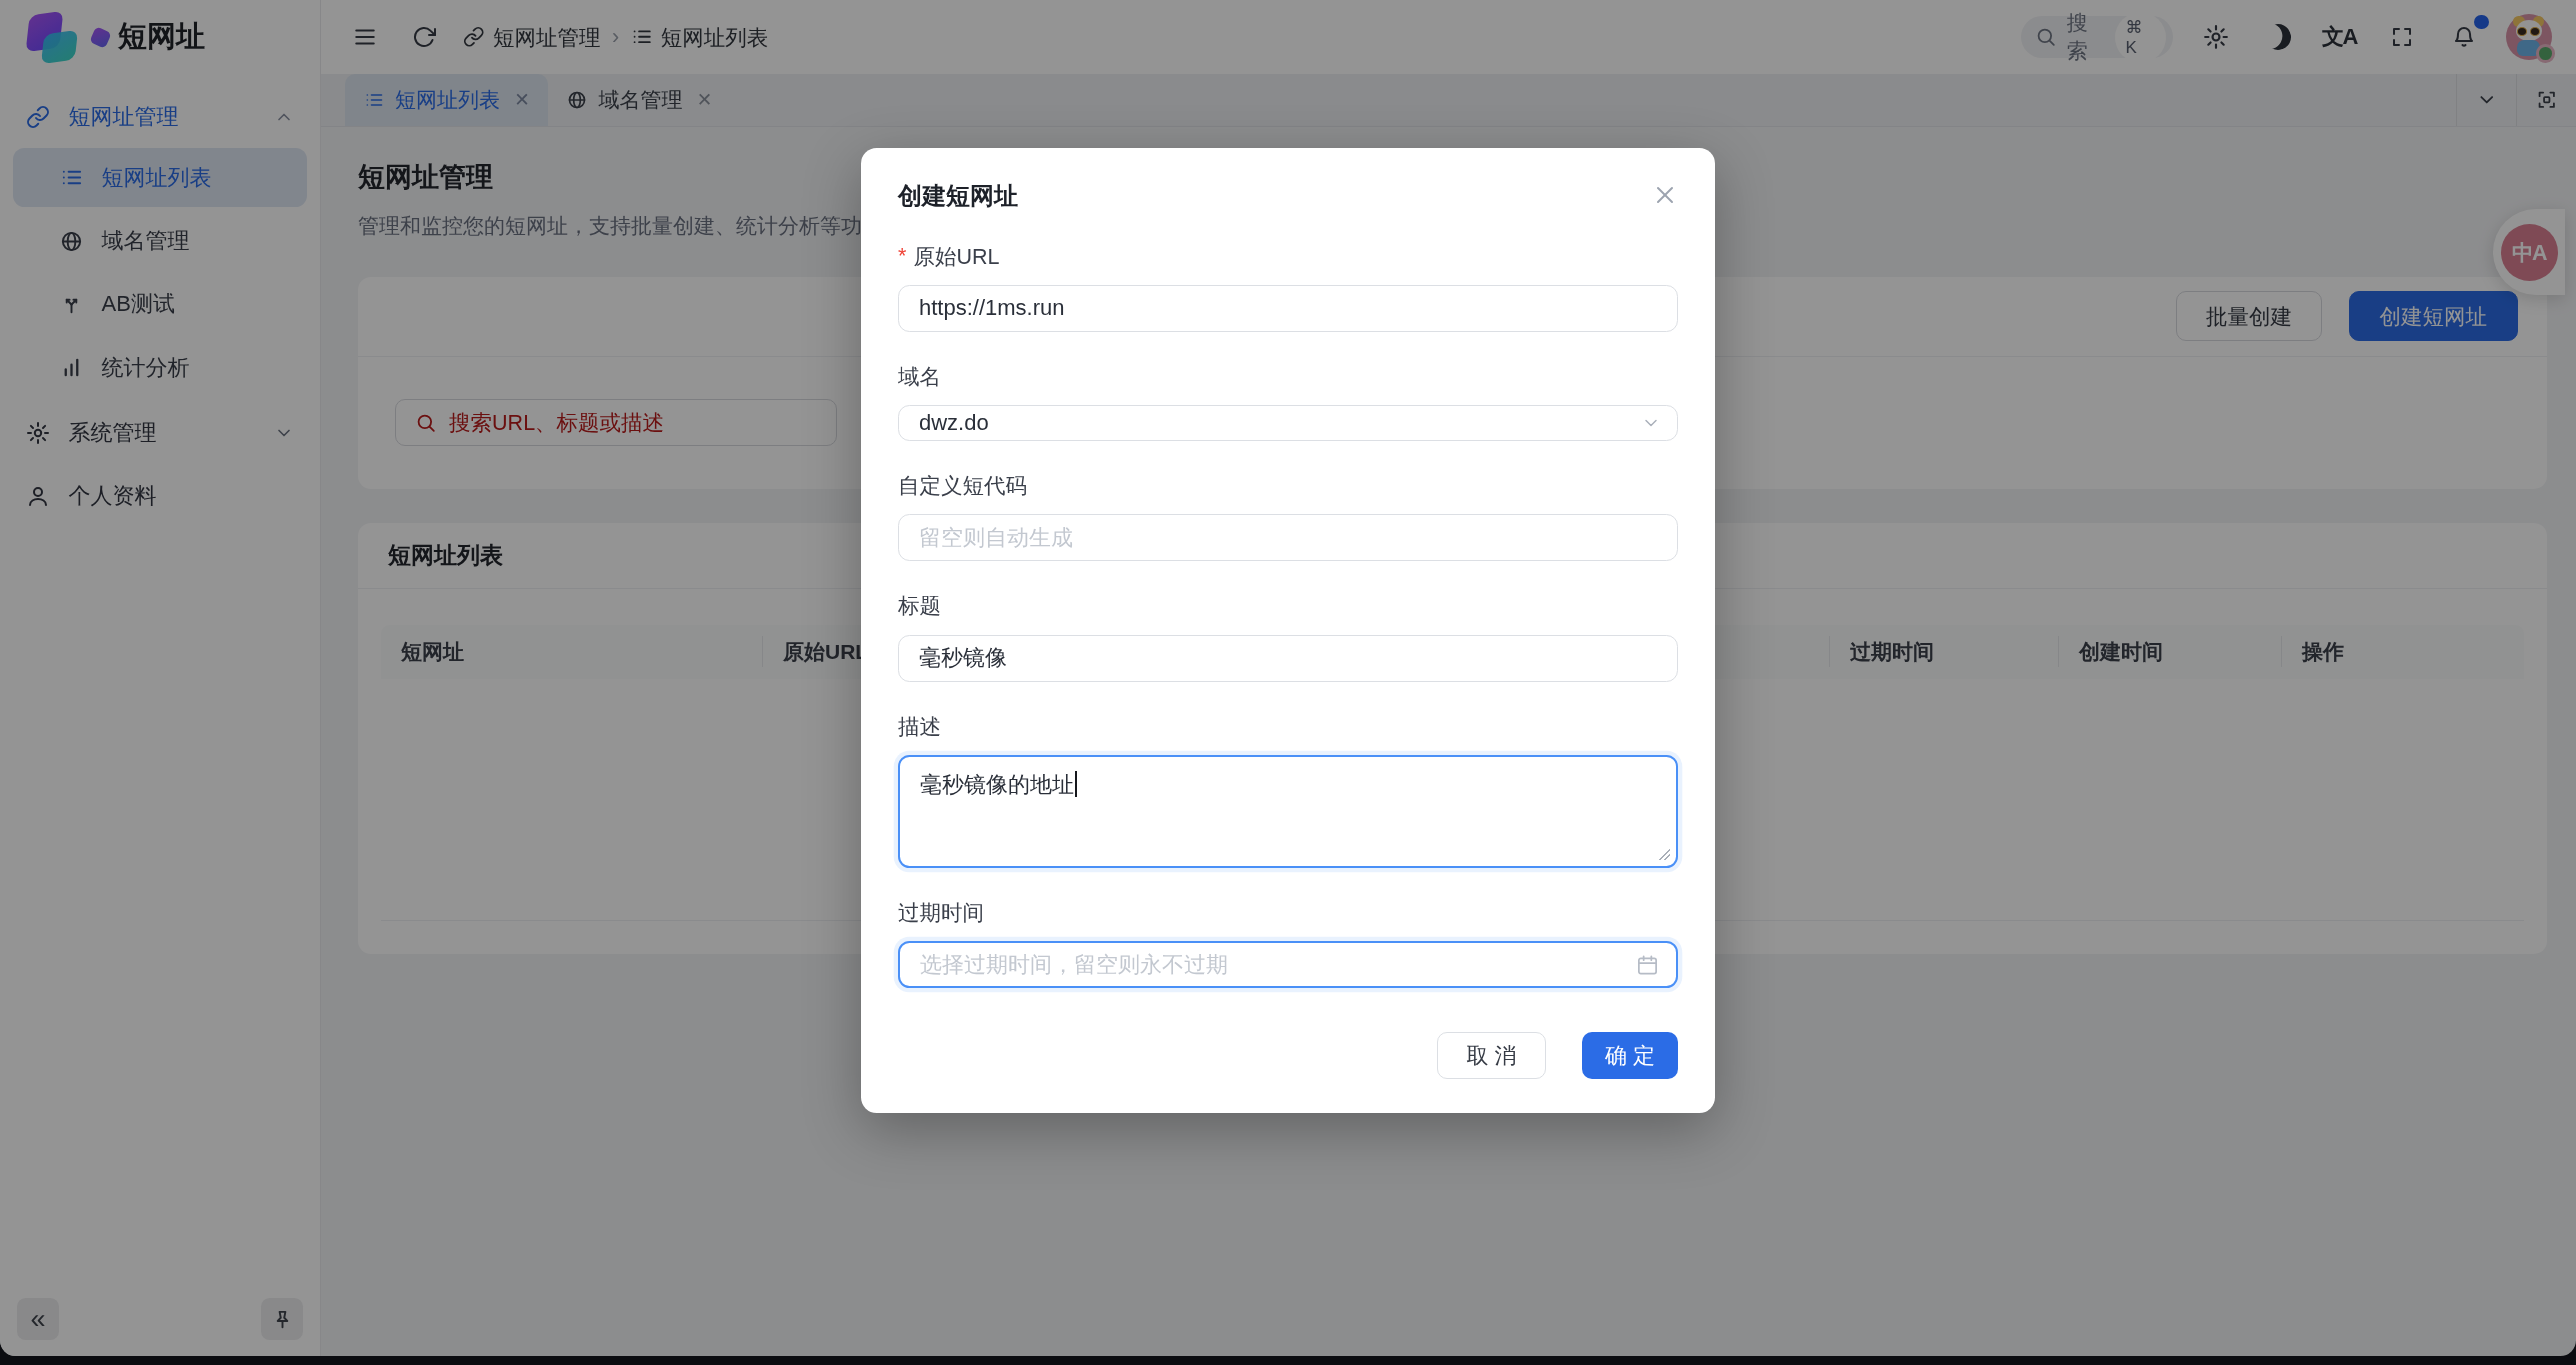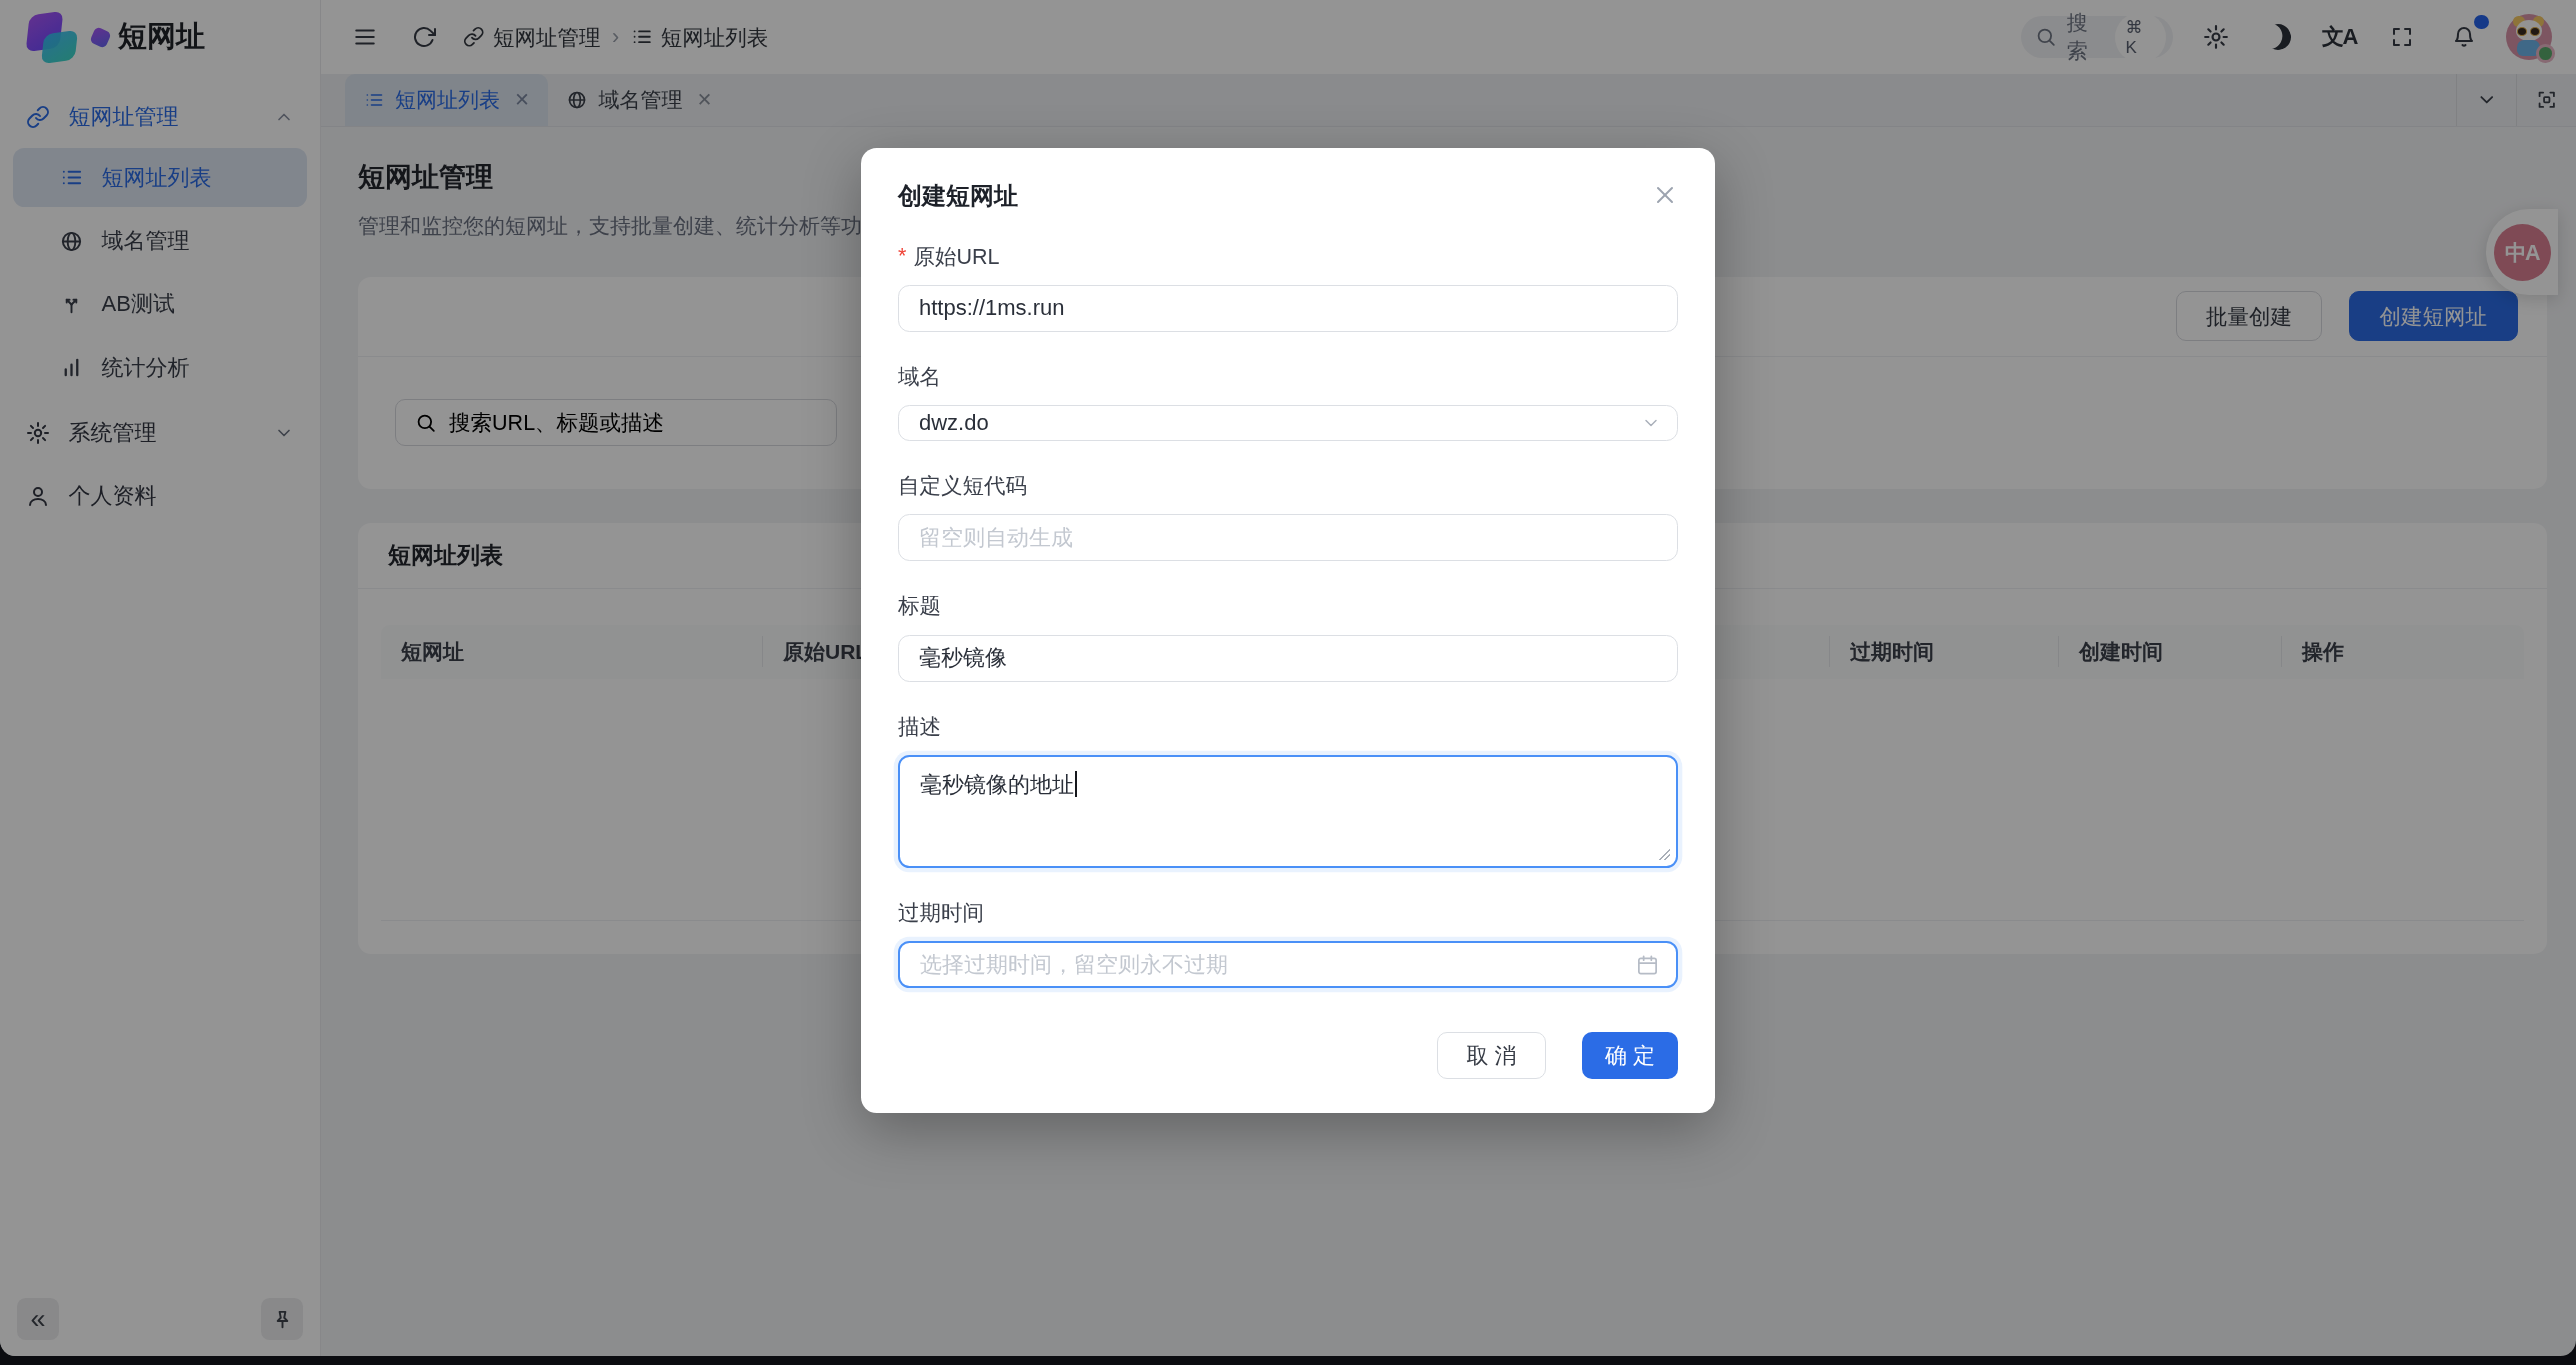--- a/index.html
+++ b/index.html
@@ -83,38 +83,38 @@
   .page-sub { margin-top:17px; font-size:21px; color:#6a7180; }
   .toolbar-card { margin-top:37px; background:#fff; border-radius:13px; }
   .toolbar-top { height:80px; display:flex; align-items:center; justify-content:flex-end; gap:18.6px;
                  padding:0 29px; border-bottom:0.7px solid #eef0f3; }
   .btn { height:50px; display:flex; align-items:center; justify-content:center; font-size:21.5px; border-radius:10px;
          cursor:pointer;margin-left:8px; }
   .btn-outline { padding:0 29px; border:0.7px solid #d8dadf; background:#fff; color:#363b45; }
   .btn-primary { padding:0 30px; background:#2b6ce6; color:#fff; border:0.7px solid #2b6ce6; }
   .toolbar-search-row { height:132px; display:flex; align-items:center; gap:33px; padding:0 37px; }
   .search-input { width:442px; height:47px; border:0.7px solid #d8dadf; border-radius:10px; display:flex;
-                  align-items:center; gap:13px; padding:0 18.6px; color:#000000; font-size:21.5px; background:#fff; }
+                  align-items:center; gap:13px; padding:0 18.6px; color:#b91c1c; font-size:21.5px; background:#fff; }
   .filter-select { width:172px; height:47px; border:0.7px solid #d8dadf; border-radius:10px; display:flex;
                    align-items:center; padding:0 18.6px; color:#9aa1ad; font-size:21.5px; background:#fff; }
 
   .list-card { margin-top:34px; background:#fff; border-radius:13px; padding-bottom:33px; }
   .list-title { height:66px; display:flex; align-items:center; padding:0 30px; font-size:23px; font-weight:700;
                 color:#23262d; border-bottom:0.7px solid #eef0f3; }
   .table-wrap { margin:36px 23px 0; }
   .thead { display:flex; align-items:center; height:54px; background:#fafbfc; border-radius:8.6px 8.6px 0 0;
            font-size:21px; font-weight:700; color:#3c414b; }
   .th { padding-left:20px; display:flex; align-items:center; height:31.5px; }
   .th + .th { border-left:0.7px solid #e7e9ec; }
   .th-short { width:381px; } .th-orig { flex:1; } .th-expire { width:229px; }
   .th-created { width:223px; } .th-actions { width:243px; }
   .tbody-empty { height:242px; border-bottom:0.7px solid #eef0f3; }
 
   
-  .float-translate { position:absolute; right:18px; top:209px; width:72px; height:86px; background:#fff;
+  .float-translate { position:absolute; right:11px; top:209px; width:72px; height:86px; background:#fff;
                      border-radius:715px 0 0 715px; display:flex; align-items:center; justify-content:center;
                      box-shadow:0 4.3px 17px rgba(0,0,0,.15); z-index:3; cursor:pointer; }
   .float-circle { width:57px; height:57px; border-radius:50%; background:#db8093; color:#fff; display:flex;
                   align-items:center; justify-content:center; font-size:21.5px; font-weight:700; letter-spacing:-1.4px; }
 
   
   .overlay { position:absolute; inset:0; background:rgba(0,0,0,.42); z-index:5; }
   .modal { position:absolute; left:861px; top:148px; width:854px; background:#fff; border-radius:15.7px;
            z-index:6; padding:31.5px 37px 34px; box-shadow:0 17px 57px rgba(0,0,0,.3); }
   .modal-head { position:relative; }

